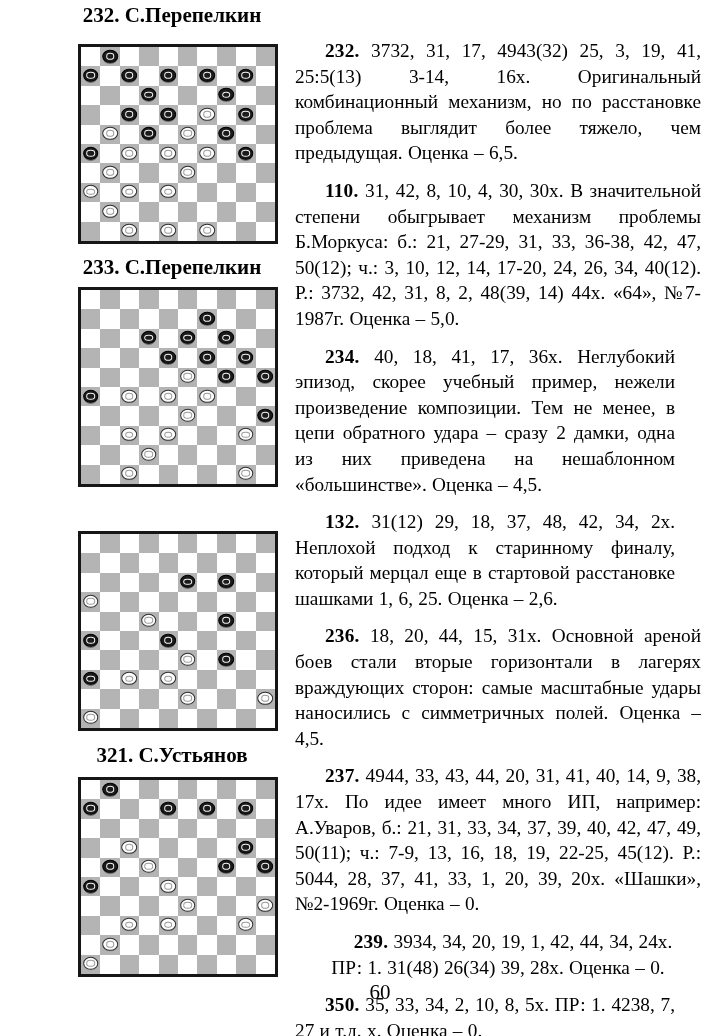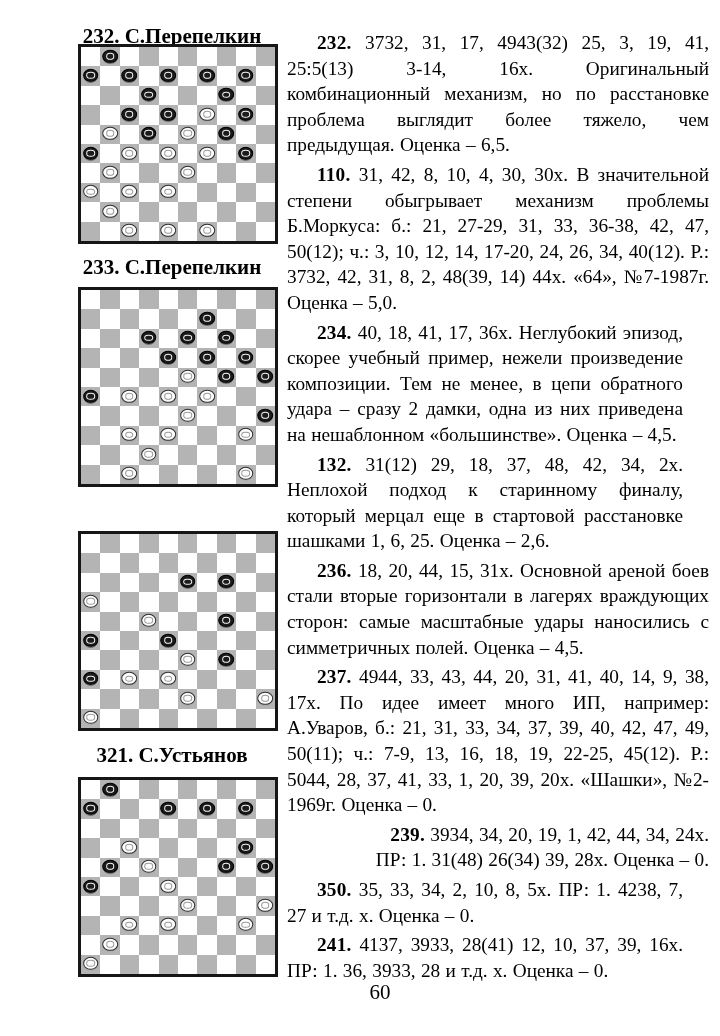--- a/index.html
+++ b/index.html
@@ -39,37 +39,37 @@
     background:#fdfdfd;border:1.3px solid #2e2e2e;
     box-shadow:0 2px 0 -0.6px #aeaeae;
   }
   .piece.white::after{
     content:"";position:absolute;left:2.6px;right:2.6px;top:2.2px;bottom:2.2px;
     border:1.2px solid #9a9a9a;border-radius:50%;
   }
   
   .textcol{position:absolute;left:283px;top:26px;width:430px;}
   .para{
-    margin:4px;font-size:19.3px;line-height:25.6px;
+    margin:12px;font-size:19.3px;line-height:25.6px;
     text-align:justify;text-indent:30px;word-spacing:0.5px;
   }
   .para b{font-weight:bold;letter-spacing:0.2px;}
   .para.narrow{padding-right:26px;}
-  .para.plain{text-align:right;white-space:pre-line;}
+  .para.plain{text-align:center;white-space:pre-line;}
   .pagenum{
     position:absolute;top:980px;left:330px;width:100px;
     text-align:center;font-size:21px;
   }
 </style>
 </head>
 <body>
 
 <div class="page">
 
-  <div class="dg-heading" style="top:24px">232. С.Перепелкин</div>
+  <div class="dg-heading" style="top:3px">232. С.Перепелкин</div>
   <div class="board" style="top:44px">
       <div class="cell light"></div>
       <div class="cell dark">
         <span class="piece black"></span>
       </div>
       <div class="cell light"></div>
       <div class="cell dark"></div>
       <div class="cell light"></div>
       <div class="cell dark"></div>
       <div class="cell light"></div>

